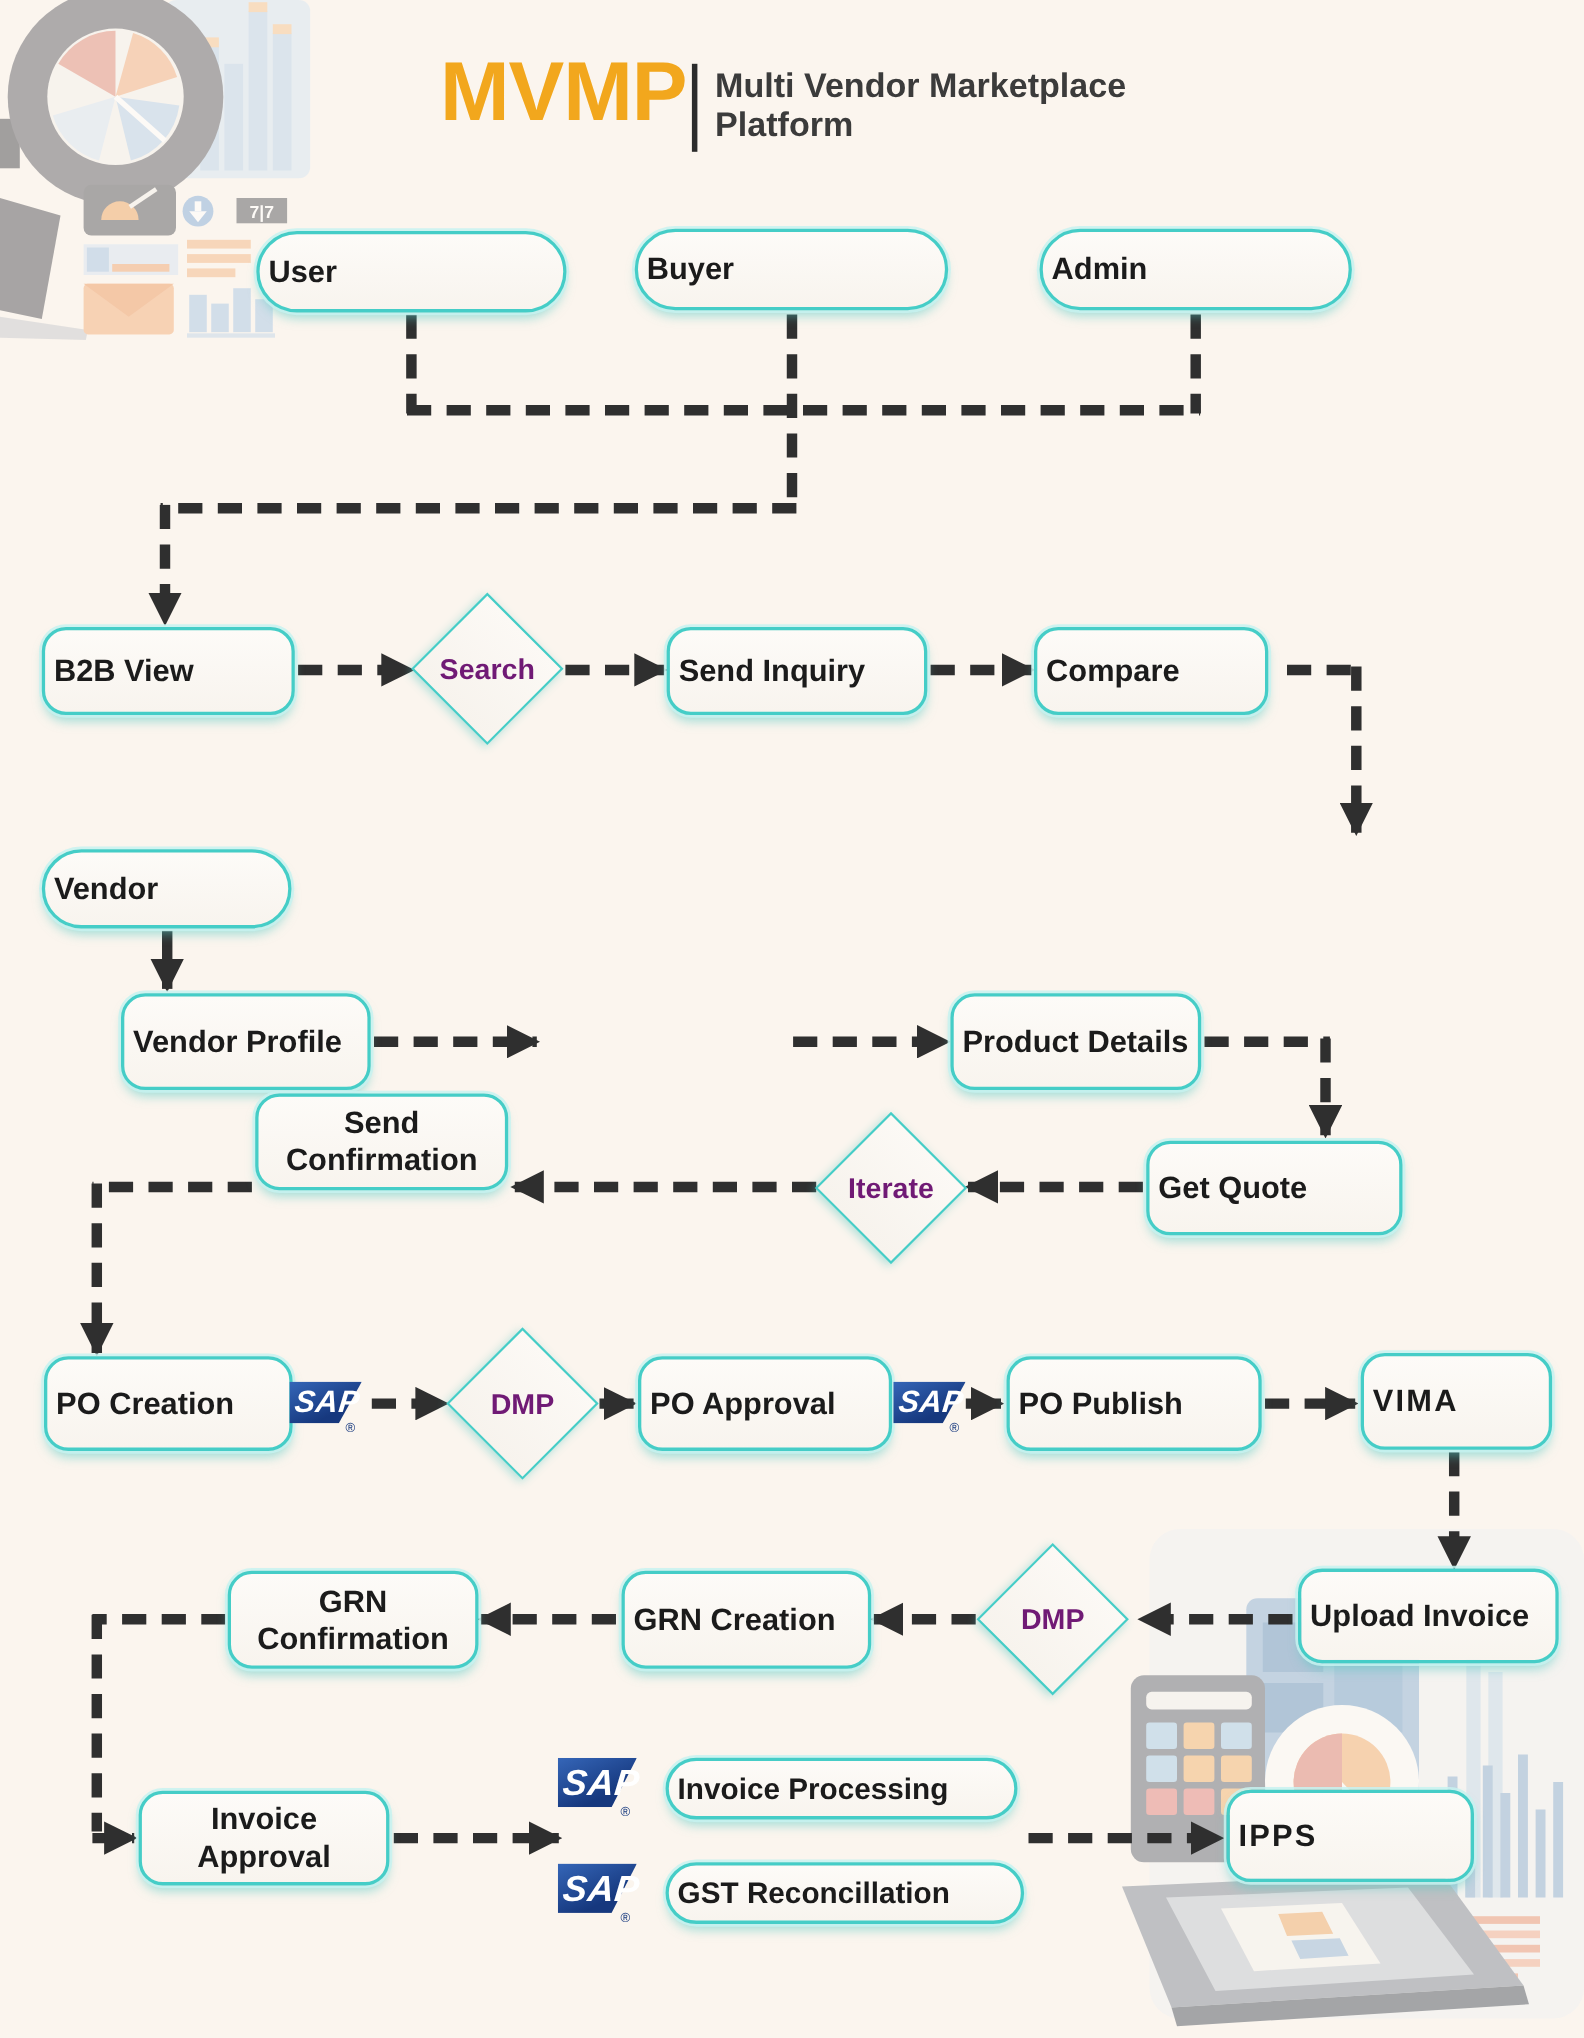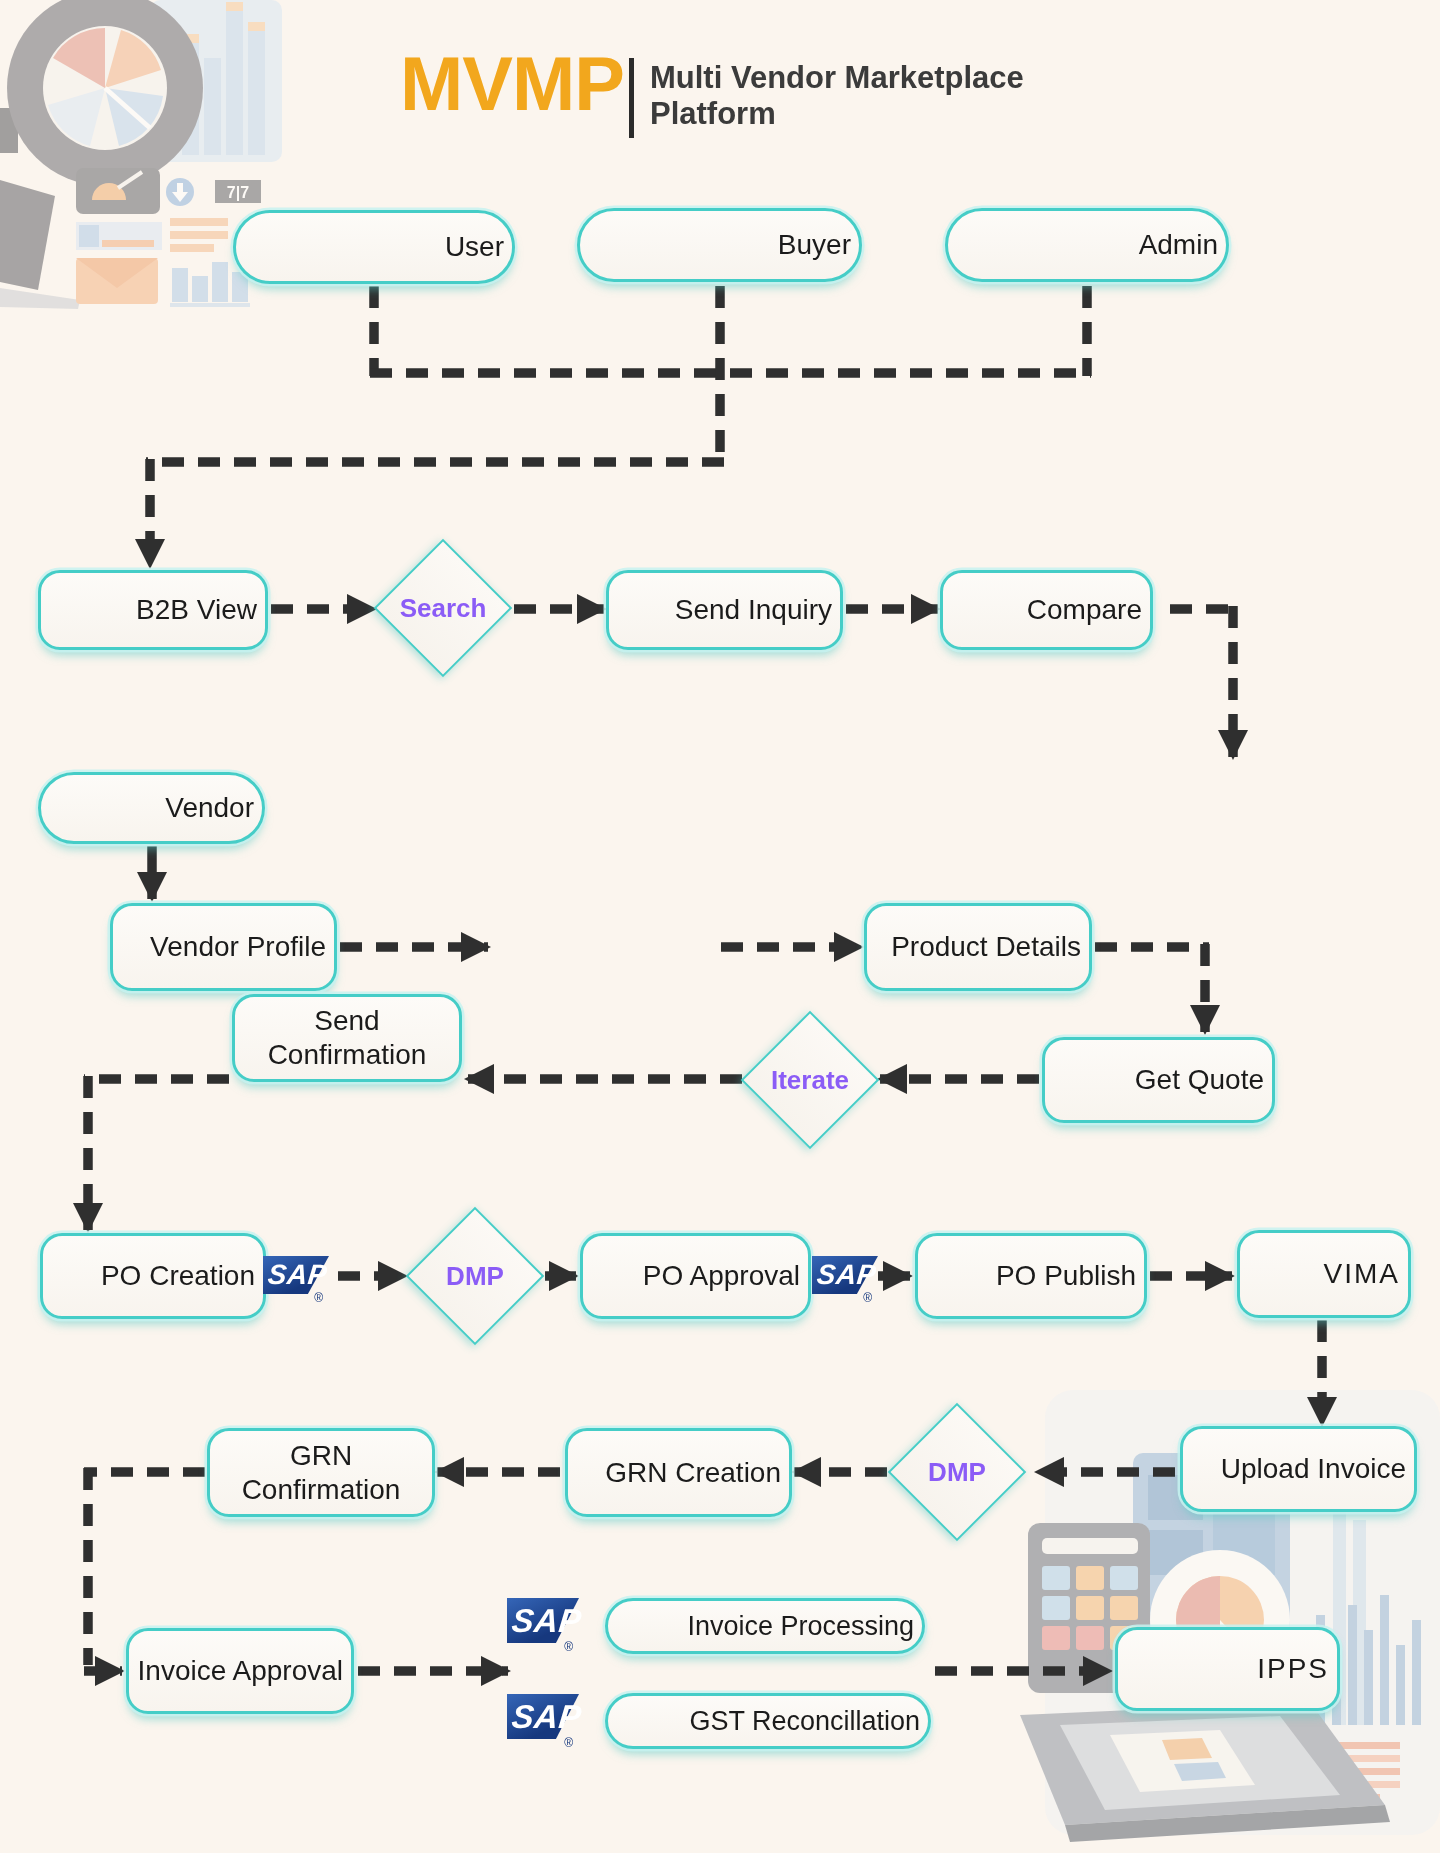--- a/index.html
+++ b/index.html
@@ -5,35 +5,35 @@
   html,body{margin:0;padding:0;background:#fbf5ee;font-family:"Liberation Sans",sans-serif;}
   #canvas{position:relative;width:1440px;height:1853px;background:#fbf5ee;overflow:hidden;}
 
   
   .logo-word{position:absolute;left:400px;top:46px;font-size:76px;font-weight:800;
     color:#F2A71D;letter-spacing:-1px;line-height:1;}
   .logo-divider{position:absolute;left:629px;top:58px;width:5px;height:80px;background:#2b2b2b;}
   .logo-sub{position:absolute;left:650px;top:60px;font-size:31px;font-weight:700;color:#3b3b3b;line-height:1.16;}
 
   
-  .node{position:absolute;box-sizing:border-box;display:flex;align-items:center;justify-content:flex-end;
+  .node{position:absolute;box-sizing:border-box;display:flex;align-items:center;justify-content:flex-start;
     text-align:center;background:linear-gradient(180deg,#fdfbf8 0%,#f8f4ee 100%);
-    border:3px solid #45cdc7;border-radius:22px;color:#1b1b1b;font-weight:400;font-size:28px;line-height:1.2;
+    border:3px solid #45cdc7;border-radius:22px;color:#1b1b1b;font-weight:700;font-size:28px;line-height:1.2;
     box-shadow:0 0 0 2.5px rgba(199,242,240,.85),0 7px 10px -2px rgba(84,200,195,.55);
     z-index:3;padding:4px 8px;}
   .pill{border-radius:40px;}
   .smallpill{border-radius:28px;font-size:27px;}
   .spaced{letter-spacing:2px;}
 
   .diamond-wrap{position:absolute;z-index:3;}
   .diamond-shape{position:absolute;inset:0;transform:rotate(45deg);
     background:linear-gradient(180deg,#fcf9f5,#f7f3ed);border:2.5px solid #45cdc7;
     box-shadow:0 3px 9px rgba(84,200,195,.45);}
   .diamond-label{position:absolute;inset:0;display:flex;align-items:center;justify-content:center;
-    font-size:26px;font-weight:700;color:#8b5cf6;}
+    font-size:26px;font-weight:700;color:#701a75;}
 
   
   .sap{position:absolute;z-index:4;}
   .sap-bg{position:absolute;inset:0;background:linear-gradient(155deg,#3566b8 0%,#16387e 70%);
     clip-path:polygon(0 0,100% 0,68% 100%,0 100%);}
   .sap-text{position:relative;display:block;color:#fff;font-weight:700;font-style:italic;
     transform:skewX(-6deg);padding-left:5px;letter-spacing:.5px;}
   .sap-sm{width:66px;height:38px;}
   .sap-sm .sap-text{font-size:28px;line-height:38px;}
   .sap-lg{width:72px;height:45px;}

